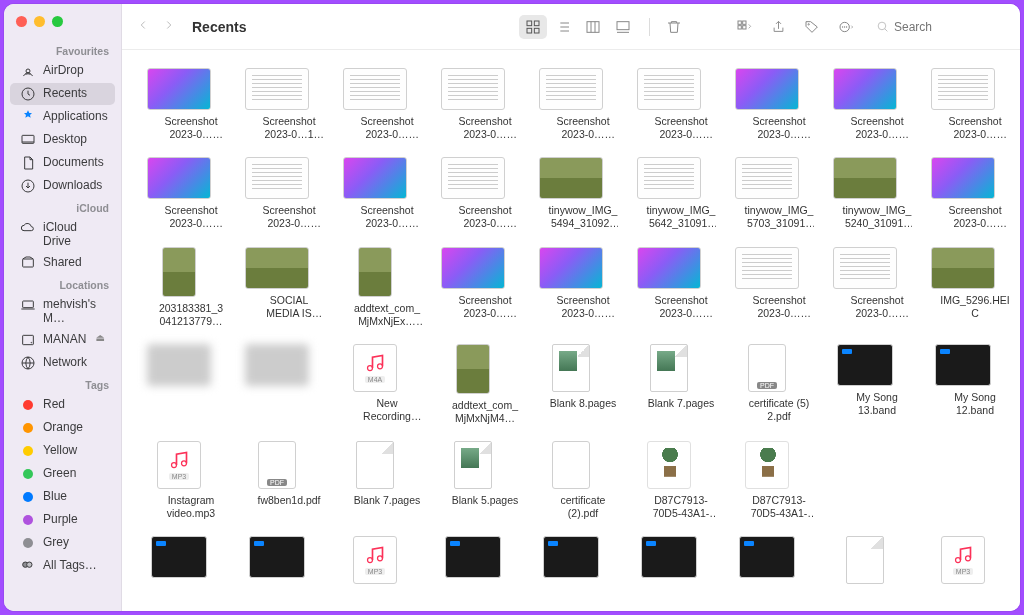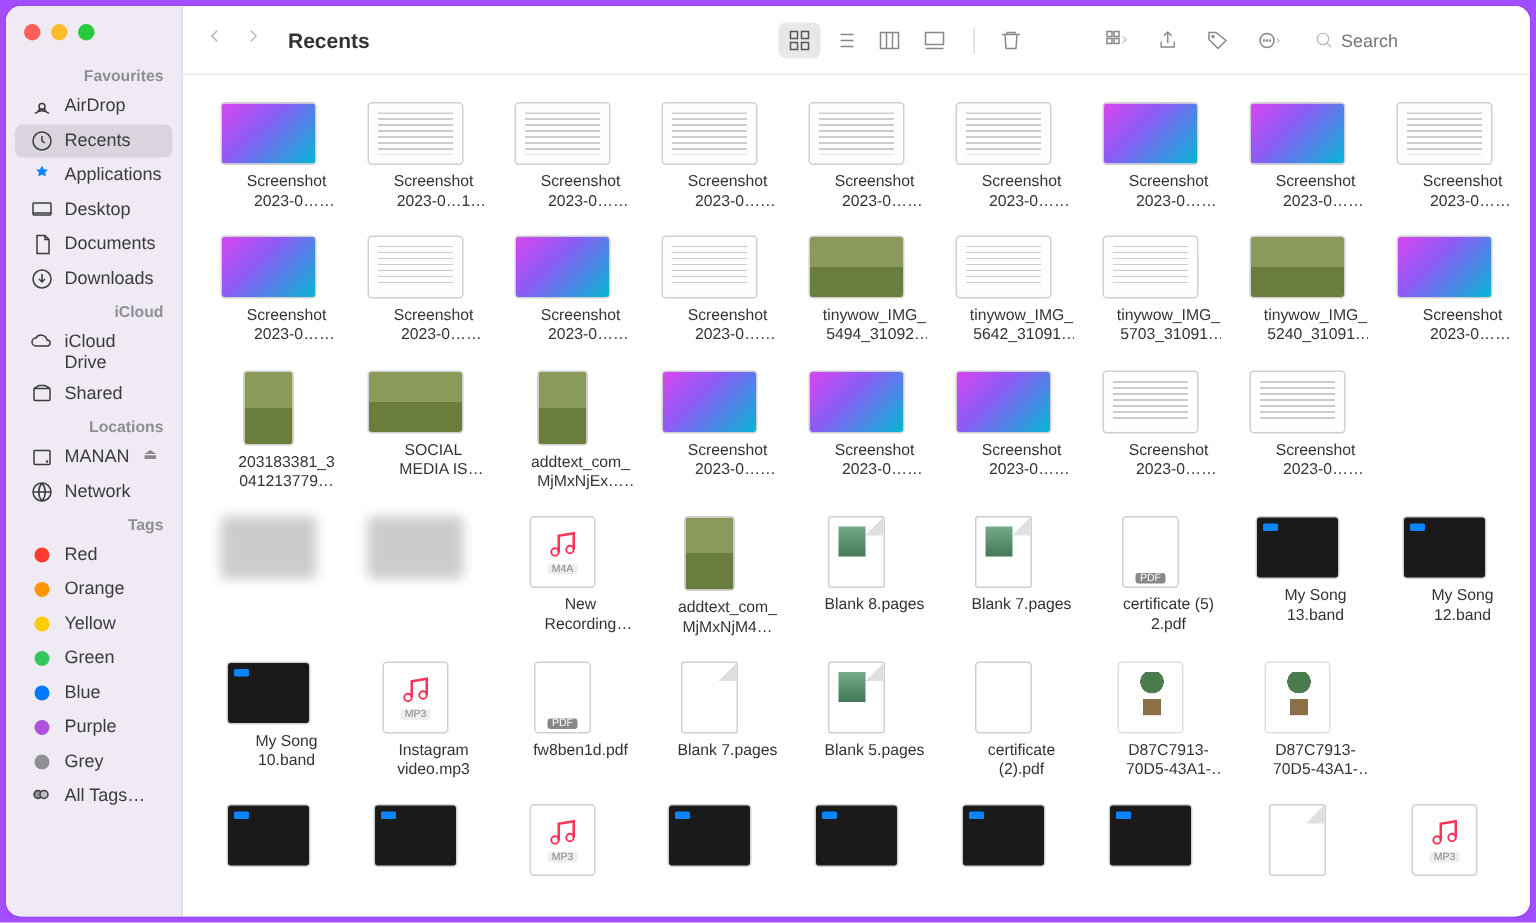--- a/index.html
+++ b/index.html
@@ -191,20 +191,29 @@
               <rect x="4" y="6" width="16" height="12" rx="1"></rect>
               <path d="M4 6l5-3h6l5 3"></path>
             </svg>
           </span>
           <span>Shared</span>
         </div>
         <div class="section-title">Locations</div>
         <div class="side-item">
           <span class="side-icon">
             <svg viewBox="0 0 24 24" stroke="#8e8e93">
+              <rect x="4" y="6" width="16" height="10" rx="1"></rect>
+              <path d="M2 18h20"></path>
+            </svg>
+          </span>
+          <span>mehvish's M…</span>
+        </div>
+        <div class="side-item">
+          <span class="side-icon">
+            <svg viewBox="0 0 24 24" stroke="#8e8e93">
               <rect x="4" y="5" width="16" height="14" rx="1"></rect>
               <circle cx="17" cy="16" r=".5"></circle>
             </svg>
           </span>
           <span>MANAN</span>
           <span class="eject">⏏</span>
         </div>
         <div class="side-item">
           <span class="side-icon">
             <svg viewBox="0 0 24 24" stroke="#8e8e93">
@@ -458,20 +467,24 @@
             <div class="fname">Screenshot 2023-0…PM.png</div>
           </div>
           <div class="cell">
             <div class="thumb doc"></div>
             <div class="fname">Screenshot 2023-0…PM.png</div>
           </div>
           <div class="cell">
             <div class="thumb doc"></div>
             <div class="fname">Screenshot 2023-0…PM.png</div>
           </div>
+          <div class="cell">
+            <div class="thumb photo"></div>
+            <div class="fname">IMG_5296.HEIC</div>
+          </div>
         </div>
         <div class="row">
           <div class="cell">
             <div class="thumb blur"></div>
             <div class="fname"></div>
           </div>
           <div class="cell">
             <div class="thumb blur"></div>
             <div class="fname"></div>
           </div>
@@ -505,24 +518,20 @@
             <div class="thumb dark"></div>
             <div class="fname">My Song 13.band</div>
           </div>
           <div class="cell">
             <div class="thumb dark"></div>
             <div class="fname">My Song 12.band</div>
           </div>
         </div>
         <div class="row">
           <div class="cell">
-            <div class="thumb dark"></div>
-            <div class="fname">My Song 10.band</div>
-          </div>
-          <div class="cell">
             <div class="thumb audio">
               <svg width="20" height="20" viewBox="0 0 24 24" fill="#fc3158" stroke="none">
                 <path d="M9 18a3 3 0 11-6 0 3 3 0 016 0zM21 16a3 3 0 11-6 0 3 3 0 016 0z"></path>
                 <path d="M9 18V5l12-2v13" stroke="#fc3158" stroke-width="2" fill="none"></path>
               </svg>
               <span class="ext">MP3</span>
             </div>
             <div class="fname">Instagram video.mp3</div>
           </div>
           <div class="cell">

